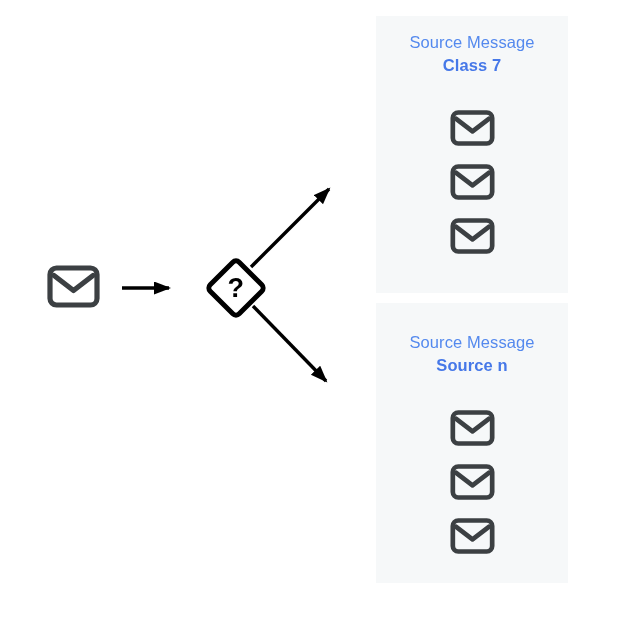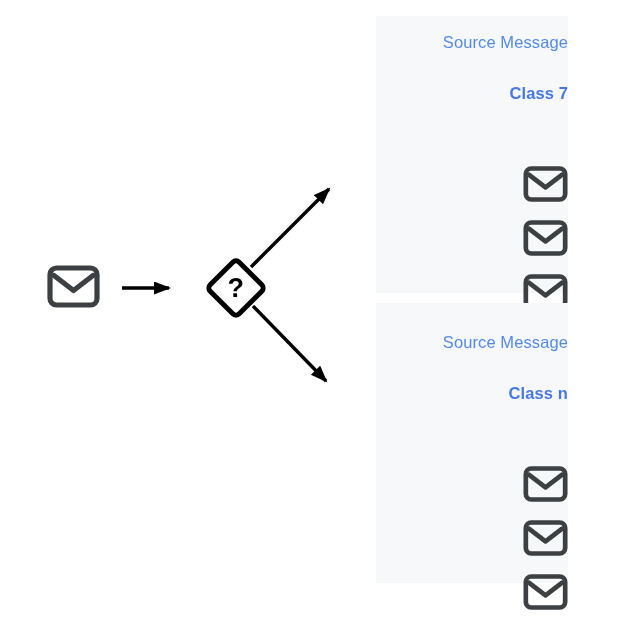--- a/index.html
+++ b/index.html
@@ -62,23 +62,22 @@
   }
 
   
   .panel{
     position:absolute;
     left:376px;
     width:192px;
     background:var(--panel-bg);
     display:flex;
     flex-direction:column;
-    align-items:flex-end;
+    align-items:center;
     box-sizing:border-box;
-    gap:28px;
   }
   .panel-1{ top:16px;  height:277px; padding-top:14px; }
   .panel-n{ top:303px; height:280px; padding-top:27px; }
   .panel-title{
     color:var(--title-blue);
     font-size:16.5px;
     line-height:24px;
     letter-spacing:0.1px;
   }
   .panel-subtitle{
@@ -140,21 +139,21 @@
       </svg>
         <svg class="stack-envelope" viewBox="0 0 53 43">
         <rect x="3" y="3" width="47" height="37" rx="6.5" fill="none" class="env-stroke" stroke-width="5.6" stroke-linejoin="round"></rect>
         <polyline points="7,10.5 26.5,25.5 46,10.5" fill="none" class="env-stroke" stroke-width="5.6" stroke-linejoin="round" stroke-linecap="round"></polyline>
       </svg>
       </div>
   </div>
 
   <div class="panel panel-n">
     <div class="panel-title">Source Message</div>
-    <div class="panel-subtitle">Class n</div>
+    <div class="panel-subtitle">Source n</div>
     <div class="envelope-stack">
       <svg class="stack-envelope" viewBox="0 0 53 43">
         <rect x="3" y="3" width="47" height="37" rx="6.5" fill="none" class="env-stroke" stroke-width="5.6" stroke-linejoin="round"></rect>
         <polyline points="7,10.5 26.5,25.5 46,10.5" fill="none" class="env-stroke" stroke-width="5.6" stroke-linejoin="round" stroke-linecap="round"></polyline>
       </svg>
     <svg class="stack-envelope" viewBox="0 0 53 43">
         <rect x="3" y="3" width="47" height="37" rx="6.5" fill="none" class="env-stroke" stroke-width="5.6" stroke-linejoin="round"></rect>
         <polyline points="7,10.5 26.5,25.5 46,10.5" fill="none" class="env-stroke" stroke-width="5.6" stroke-linejoin="round" stroke-linecap="round"></polyline>
       </svg>
         <svg class="stack-envelope" viewBox="0 0 53 43">

